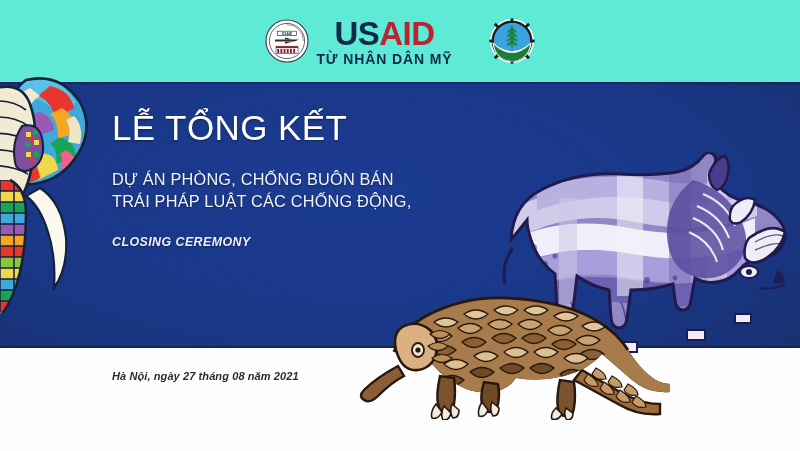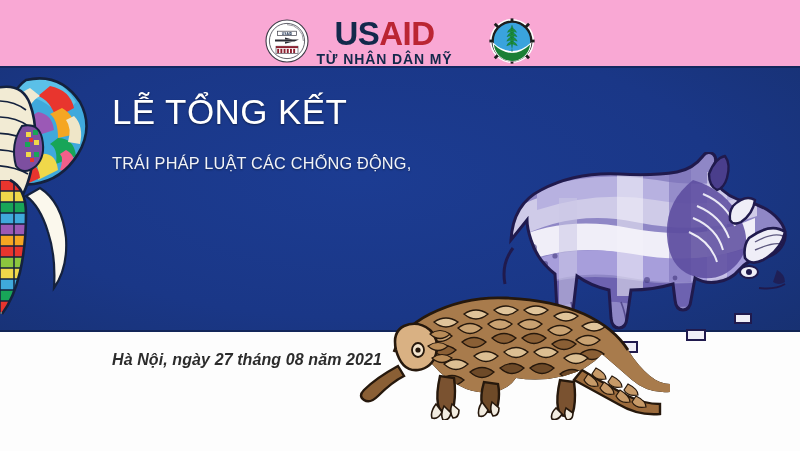--- a/index.html
+++ b/index.html
@@ -14,21 +14,21 @@
     width: 800px; height: 451px;
     background: #fdfdfd;
     overflow: hidden;
   }
 
   
   .logo-bar {
     position: absolute;
     left: 0; top: 0;
     width: 800px; height: 82px;
-    background: #f9a8d4;
+    background: #5eead4;
     display: flex;
     align-items: center;
     justify-content: center;
     gap: 36px;
   }
   .usaid-lockup { display: flex; align-items: center; gap: 7px; }
   .usaid-seal { width: 44px; height: 44px; position: relative; }
   .usaid-words { display: flex; flex-direction: column; align-items: center; line-height: 1; }
   .usaid-word {
     font-size: 33px; font-weight: 700; letter-spacing: -0.5px;
@@ -38,21 +38,21 @@
   .usaid-word .aid { color: #bb2533; }
   .usaid-tag {
     font-size: 14px; font-weight: 700; color: #13294b;
     letter-spacing: 0.9px; margin-top: 2px;
   }
   .mard-logo { width: 46px; height: 46px; }
 
   
   .panel {
     position: absolute;
-    left: 0; top: 66px;
+    left: 0; top: 82px;
     width: 800px; height: 266px;
     background:
       radial-gradient(ellipse 105% 125% at 45% 42%,
         #1c3c92 0%, #1a3787 42%, #17306f 74%, #122455 100%);
     overflow: hidden;
   }
   .panel-topline {
     position: absolute; left: 0; top: 0; width: 100%; height: 2px;
     background: #0e1d45; opacity: .55;
   }
@@ -94,22 +94,22 @@
     letter-spacing: .45px;
     line-height: 1.42;
     color: #eef0f5;
     text-shadow: 0 1px 2px rgba(0,0,0,.4);
   }
   .eng div { white-space: nowrap; }
 
   
   .date-line {
     position: absolute;
-    left: 112px; top: 351px;
-    font-size: 16px;
+    left: 112px; top: 370px;
+    font-size: 11px;
     font-style: italic;
     font-weight: 600;
     color: #2c2c2c;
     letter-spacing: .1px;
   }
 
   
   .art { position: absolute; }
   .elephant { left: -4px;  top: 68px;  width: 104px; height: 248px; }
   .rhino    { left: 497px; top: 152px; width: 303px; height: 212px; }
@@ -197,23 +197,25 @@
     </div>
   </div>
 
   <div class="panel">
     <div class="panel-topline"></div>
     <div class="panel-botline"></div>
 
     <div class="textblock">
       <div class="main-title">LỄ TỔNG KẾT</div>
       <div class="subtitle">
+        <div>DỰ ÁN PHÒNG, CHỐNG BUÔN BÁN</div>
         <div>TRÁI PHÁP LUẬT CÁC CHỐNG ĐỘNG,</div>
       </div>
       <div class="eng">
+        <div>CLOSING CEREMONY</div>
       </div>
     </div>
   </div>
 
   <div class="art elephant">
     <svg viewBox="0 0 104 248" width="104" height="248" aria-hidden="true">
       <defs>
         <clipPath id="earClip">
           <path d="M30 12 q34 -8 54 22 q14 26 -2 52 q-16 26 -44 30 q-24 3 -32 -18 q-8 -24 2 -50 q8 -26 22 -36 Z"></path>
         </clipPath>

